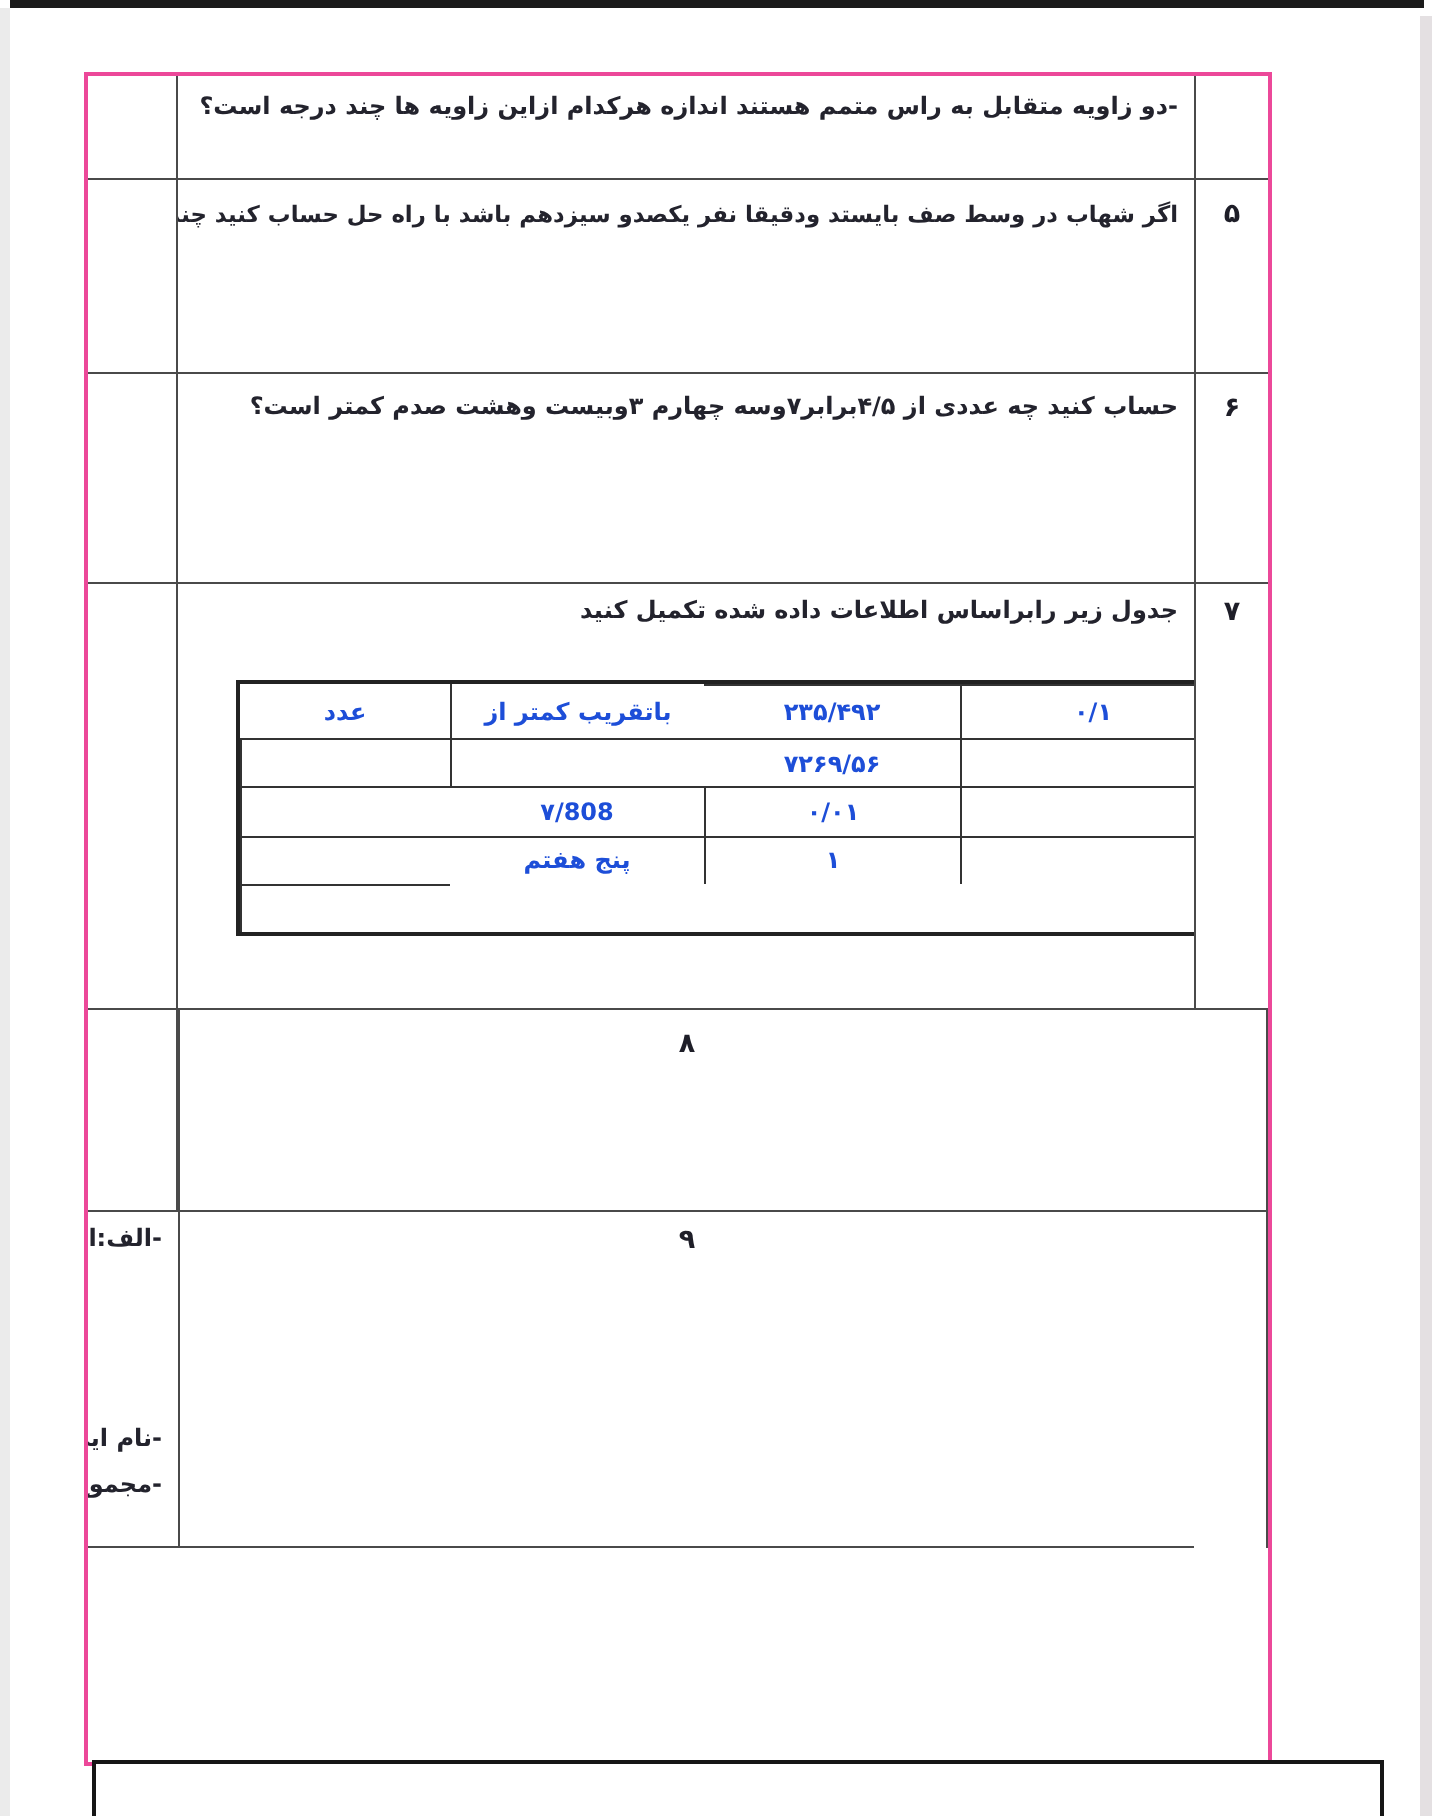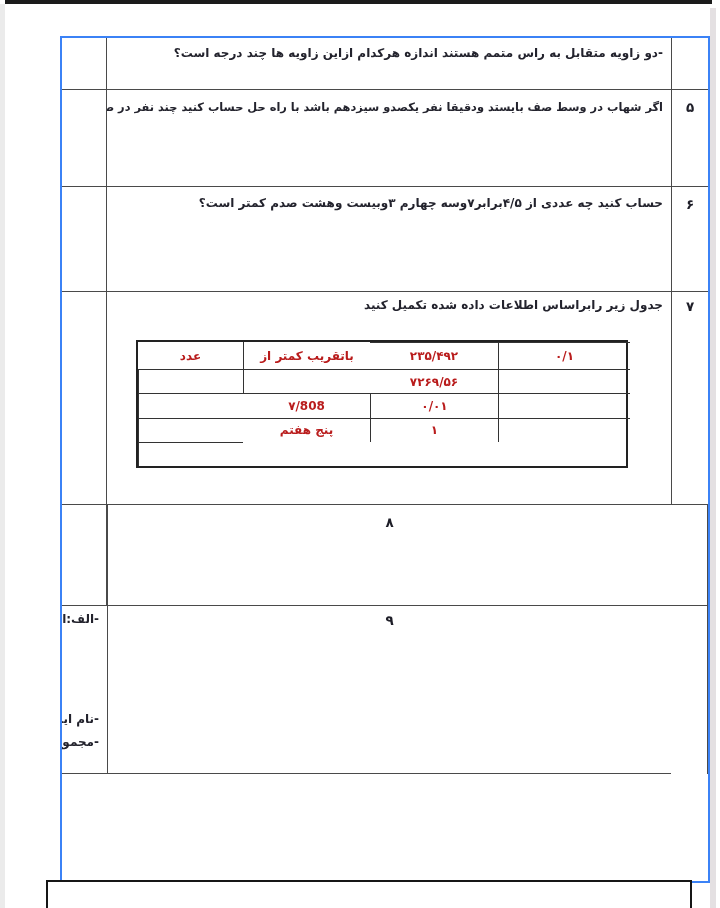--- a/index.html
+++ b/index.html
@@ -7,22 +7,22 @@
     width:720px;height:908px;position:relative;overflow:hidden;
     background:#ffffff;
     font-family:"DejaVu Sans",sans-serif;
     color:#23232d;
   }
   .topbar{position:absolute;left:5px;top:0;width:707px;height:4px;background:#1b1b1b;}
   .edge-left{position:absolute;left:0;top:4px;width:5px;height:904px;background:#ebebeb;}
   .edge-right{position:absolute;left:710px;top:8px;width:6px;height:900px;background:#e4e0e2;}
 
   .sheet{
-    position:absolute;left:60px;top:36px;width:650px;height:847px;
-    box-sizing:border-box;border:2px solid #3b82f6;
+    position:absolute;left:42px;top:36px;width:594px;height:847px;
+    box-sizing:border-box;border:2px solid #ec4899;
     display:grid;
     grid-template-columns:45px 1fr 37px;
     grid-template-rows:52px 97px 105px 213px 101px 168px 1fr;
     direction:ltr;background:#fff;
   }
   .cell{box-sizing:border-box;border-bottom:1px solid #4a4a4a;background:#fff;}
   .score{border-right:1px solid #4a4a4a;}
   .num{
     border-left:1px solid #4a4a4a;text-align:center;
     font-weight:bold;font-size:13.5px;padding-top:9px;color:#1e1e28;
@@ -42,21 +42,21 @@
     position:absolute;left:29px;top:48px;width:492px;height:128px;
     box-sizing:border-box;border:2px solid #222;
     display:grid;direction:ltr;
     grid-template-columns:105px 127px 128px 132px;
     grid-template-rows:27px 1fr 1fr 1fr 1fr;
     background:#fff;
   }
   .rcell{
     box-sizing:border-box;border-left:1px solid #333;border-top:1px solid #333;
     display:flex;align-items:center;justify-content:center;
-    direction:rtl;font-weight:bold;font-size:12px;color:#b91c1c;
+    direction:rtl;font-weight:bold;font-size:12px;color:#1d4ed8;
   }
   .rcell.c0{border-left:none;}
   .rcell.r0{border-top:none;}
 
   
   .q9-line{position:absolute;right:8px;white-space:nowrap;font-weight:bold;font-size:12px;}
   .tri-svg{position:absolute;left:0;top:0;}
   .tri-label{position:absolute;font-weight:bold;font-size:13px;color:#111;}
 
   .bottom-box{

